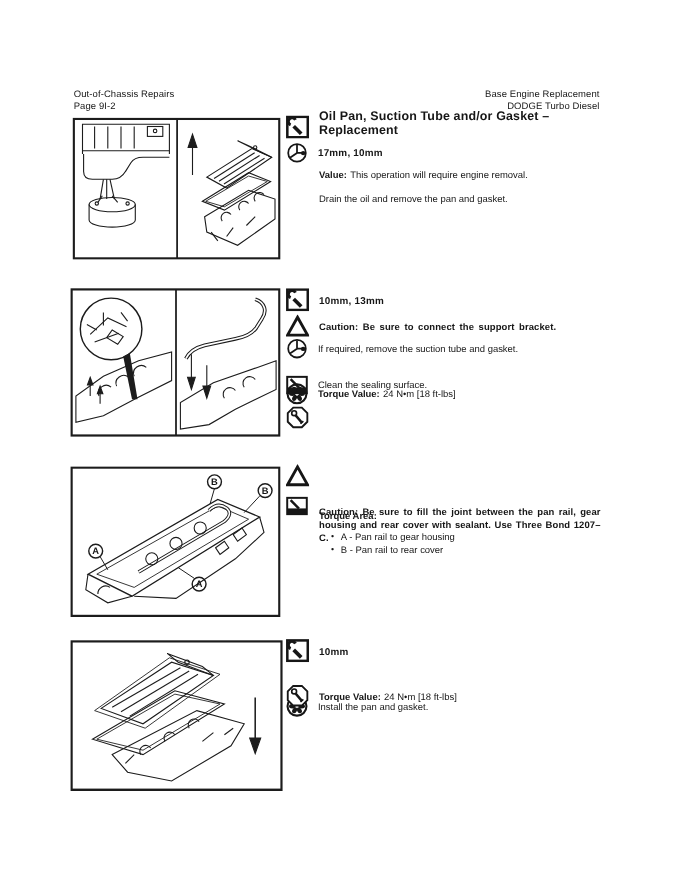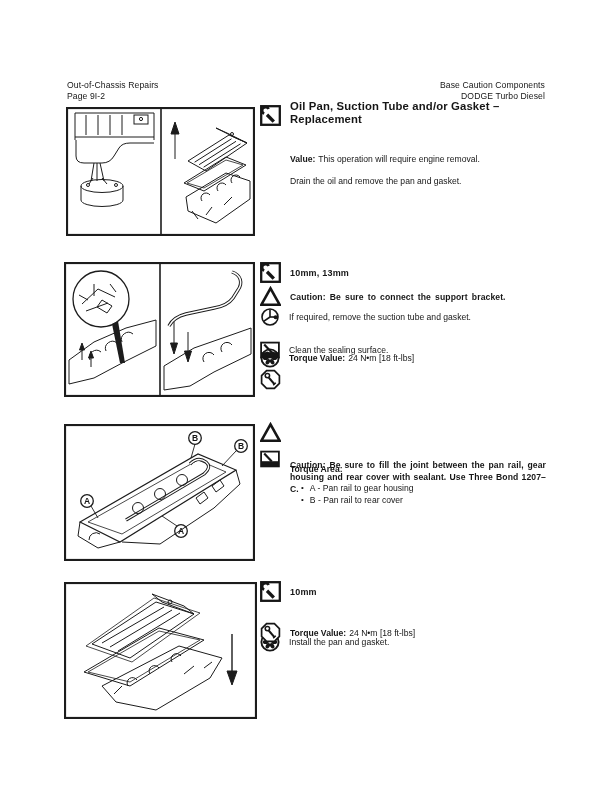--- a/index.html
+++ b/index.html
@@ -31,21 +31,21 @@
 </head>
 <body>
 
 <div class="page">
 
   <div class="hdr hdr-left">
     <div>Out-of-Chassis Repairs</div>
     <div>Page 9I-2</div>
   </div>
   <div class="hdr hdr-right">
-    <div>Base Caution Components</div>
+    <div>Base Engine Replacement</div>
     <div>DODGE Turbo Diesel</div>
   </div>
 
   <div class="fig" style="left:66px;top:107px;">
     <svg width="189" height="129" viewBox="0 0 189 129">
       <g stroke="#1c1c1c" fill="none" stroke-width="1">
         <rect x="1" y="1" width="187" height="127" stroke-width="2.2"></rect>
         <line x1="95" y1="1" x2="95" y2="128" stroke-width="1.6"></line>
 
         <path d="M9 33 L9 6 L88 6 L88 33"></path>
@@ -203,20 +203,34 @@
           <path d="M8.6 4.0 A3.4 3.4 0 1 0 4.2 8.6" stroke-width="2.7"></path>
         </g>
       </svg>
     </span>
     <span class="doc-title">
       <div>Oil Pan, Suction Tube and/or Gasket –</div>
       <div>Replacement</div>
     </span>
   </div>
 
+  <div class="row" style="top:129px;height:20px;">
+    <span class="ico">
+      <svg width="20" height="20" viewBox="0 0 20 20">
+        <g stroke="#161616" fill="none" stroke-width="1.6">
+          <circle cx="10" cy="10" r="8"></circle>
+          <line x1="10" y1="10" x2="10" y2="2.5"></line>
+            <line x1="10" y1="10" x2="3.6" y2="14.4"></line>
+            <line x1="10" y1="10" x2="17.6" y2="10"></line>
+        </g>
+        <circle cx="15.6" cy="10.2" r="2" fill="#161616"></circle>
+      </svg>
+    </span>
+    <span class="toolsize">17mm, 10mm</span>
+  </div>
 
   <div class="trow" style="top:154px;">
     <span class="lbl">Value:</span><span>This operation will require engine removal.</span>
   </div>
 
   <div class="trow" style="top:176px;">Drain the oil and remove the pan and gasket.</div>
 
   <div class="row" style="top:262px;height:21px;">
     <span class="ico">
       <svg width="21" height="21" viewBox="0 0 21 21">

